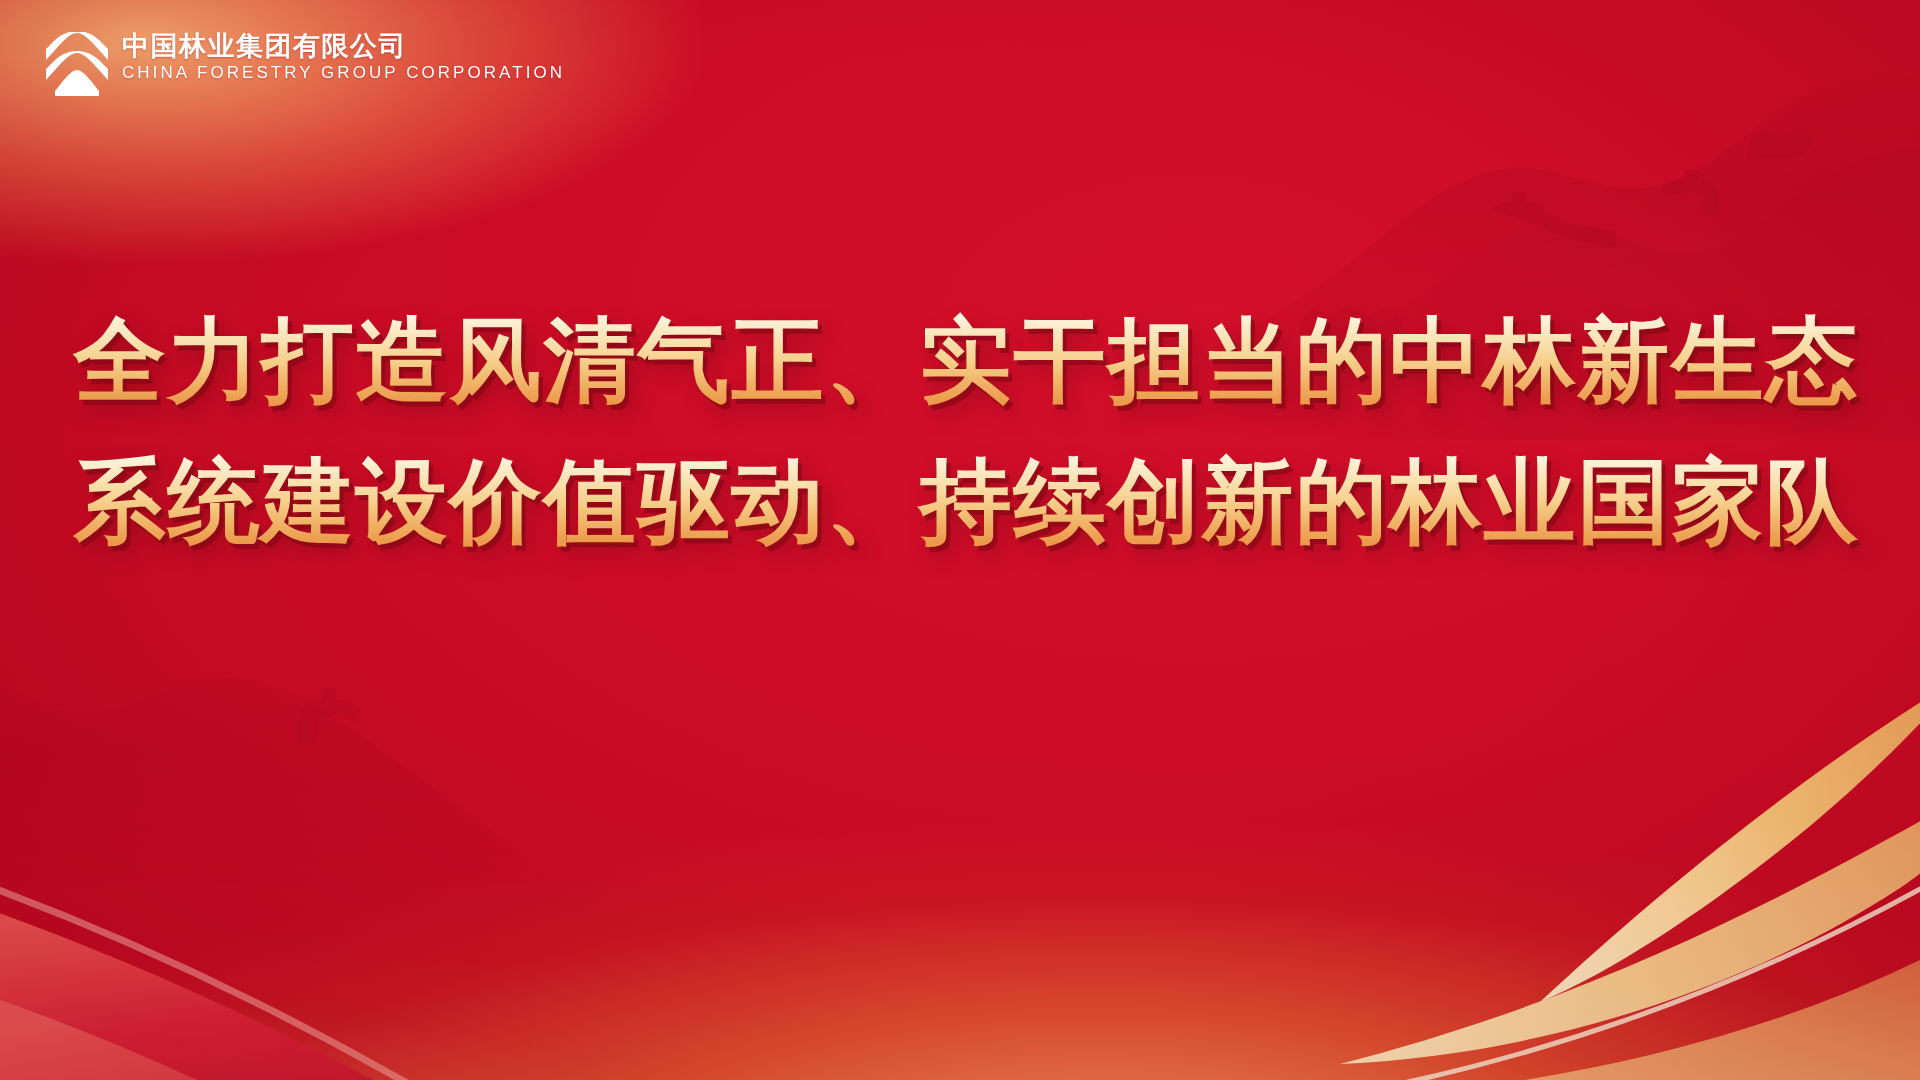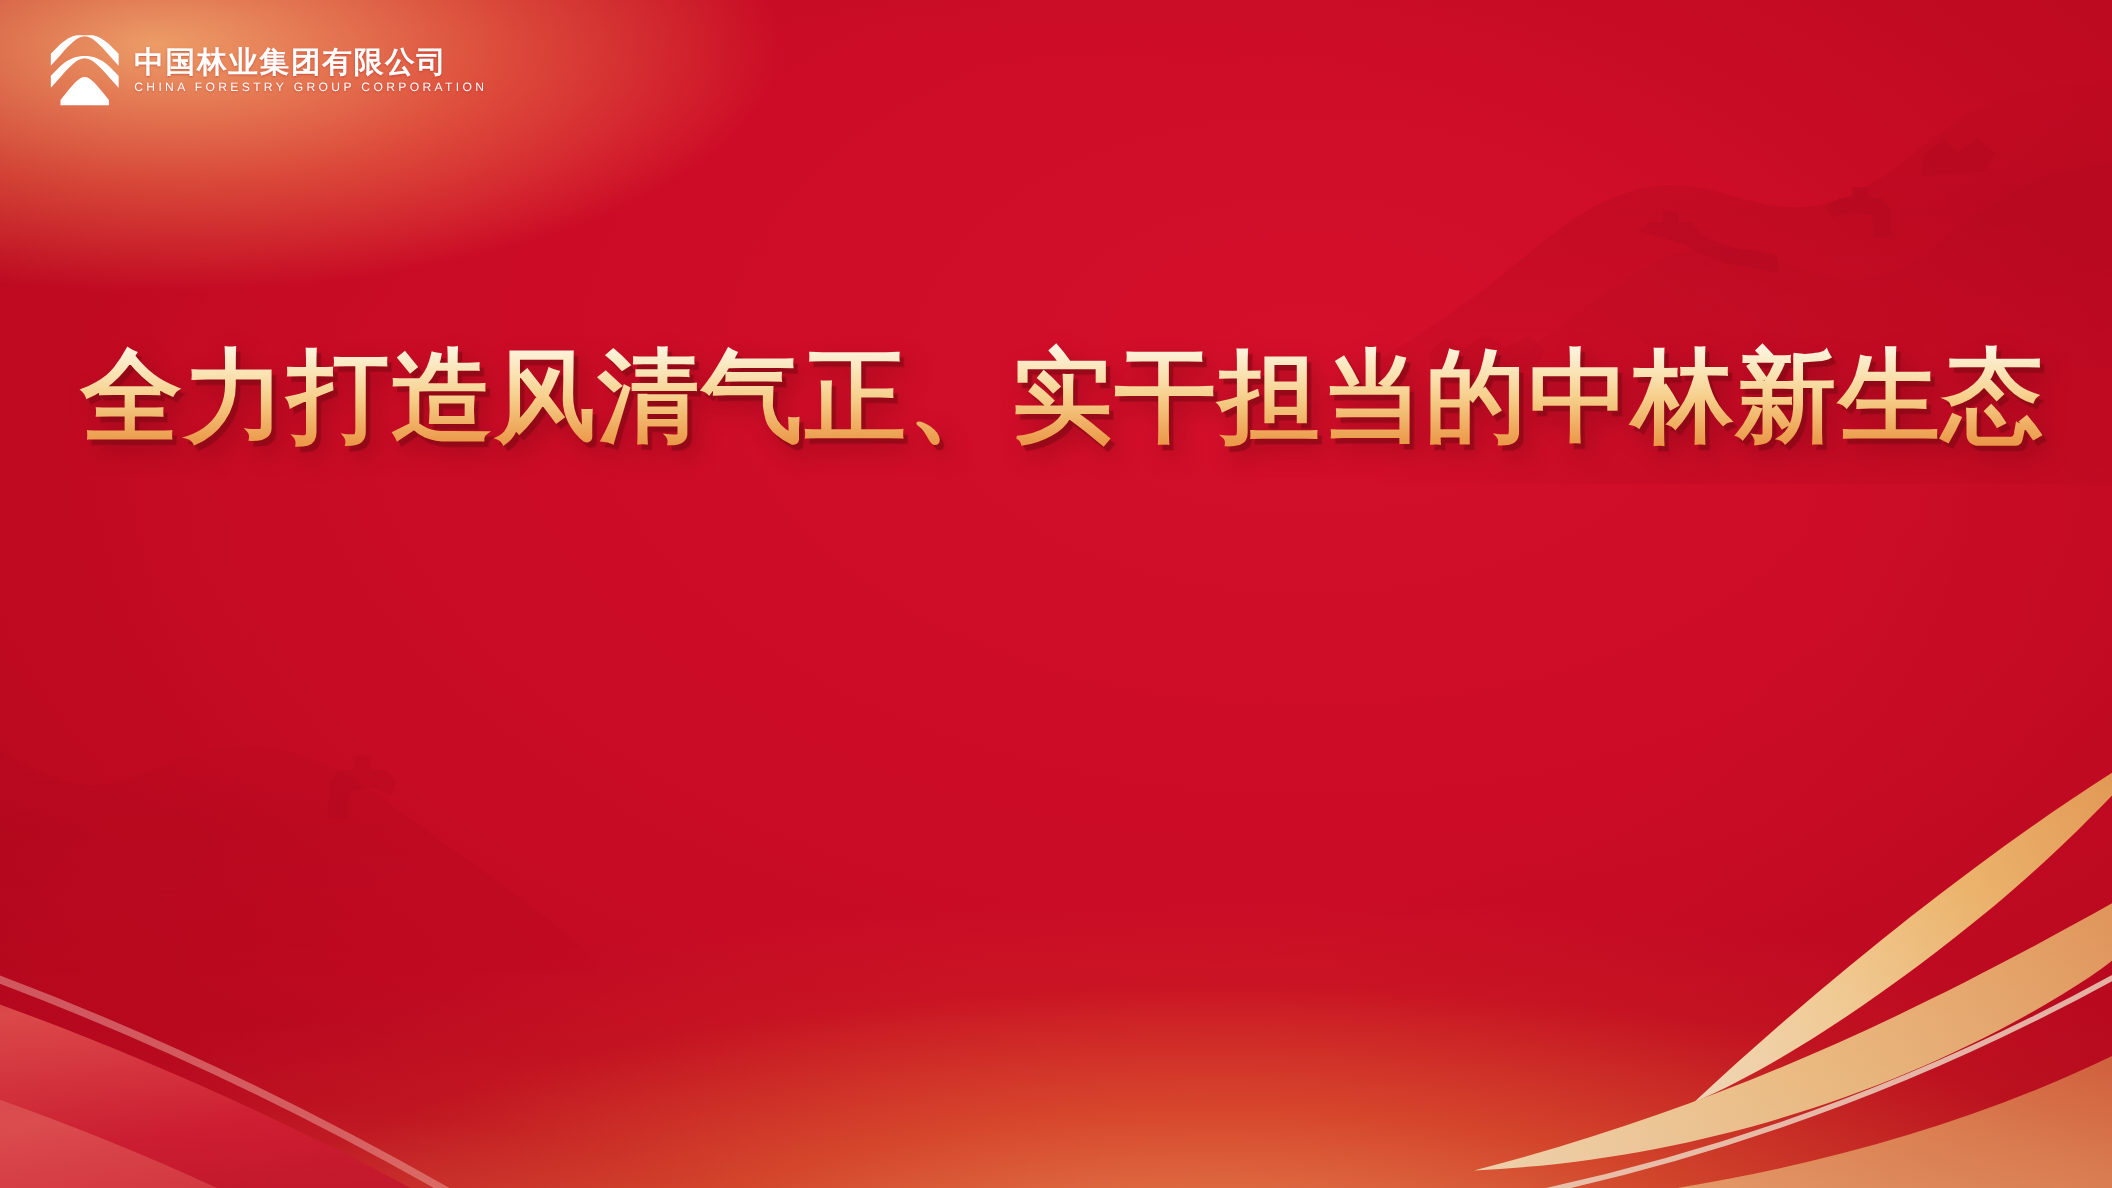--- a/index.html
+++ b/index.html
@@ -88,34 +88,34 @@
 
   
   .vignette{
     position:absolute; inset:0; pointer-events:none;
     background:radial-gradient(ellipse 1300px 760px at 50% 42%, rgba(0,0,0,0) 52%, rgba(120,0,10,.18) 100%);
   }
 
   
   .logo-lockup{
     position:absolute; left:46px; top:32px;
-    display:flex; align-items:center; gap:14px;
+    display:flex; align-items:flex-start; gap:14px;
     z-index:12;
   }
   .logo-mark{ width:62px; height:64px; flex:0 0 auto; display:block; }
   .logo-words{ display:flex; flex-direction:column; gap:5px; }
   .logo-cn{
     font-size:27px; line-height:1; color:#ffffff;
     font-weight:600; letter-spacing:1.5px;
     font-family:"DejaVu Sans","Liberation Sans",sans-serif;
     white-space:nowrap;
     text-shadow:0 1px 2px rgba(150,10,20,.35);
   }
   .logo-en{
-    font-size:11px; line-height:1; color:#ffffff;
+    font-size:17px; line-height:1; color:#ffffff;
     letter-spacing:3.05px; font-weight:400;
     white-space:nowrap;
     font-family:"Liberation Sans",sans-serif;
     text-shadow:0 1px 2px rgba(150,10,20,.30);
   }
 
   
   .headline{
     position:absolute; left:13px; right:0; top:296px;
     z-index:10;
@@ -255,15 +255,16 @@
       <path d="M31 38 C26 38 20 45 13 54 L9 59 L9 64 L53 64 L53 59 L49 54 C42 45 36 38 31 38 Z"></path>
     </svg>
     <div class="logo-words">
       <div class="logo-cn">中国林业集团有限公司</div>
       <div class="logo-en">CHINA FORESTRY GROUP CORPORATION</div>
     </div>
   </div>
 
   <div class="headline">
     <span class="headline-line">全力打造风清气正、实干担当的中林新生态</span>
+    <span class="headline-line">系统建设价值驱动、持续创新的林业国家队</span>
   </div>
 
 </div>
 
 </body></html>

